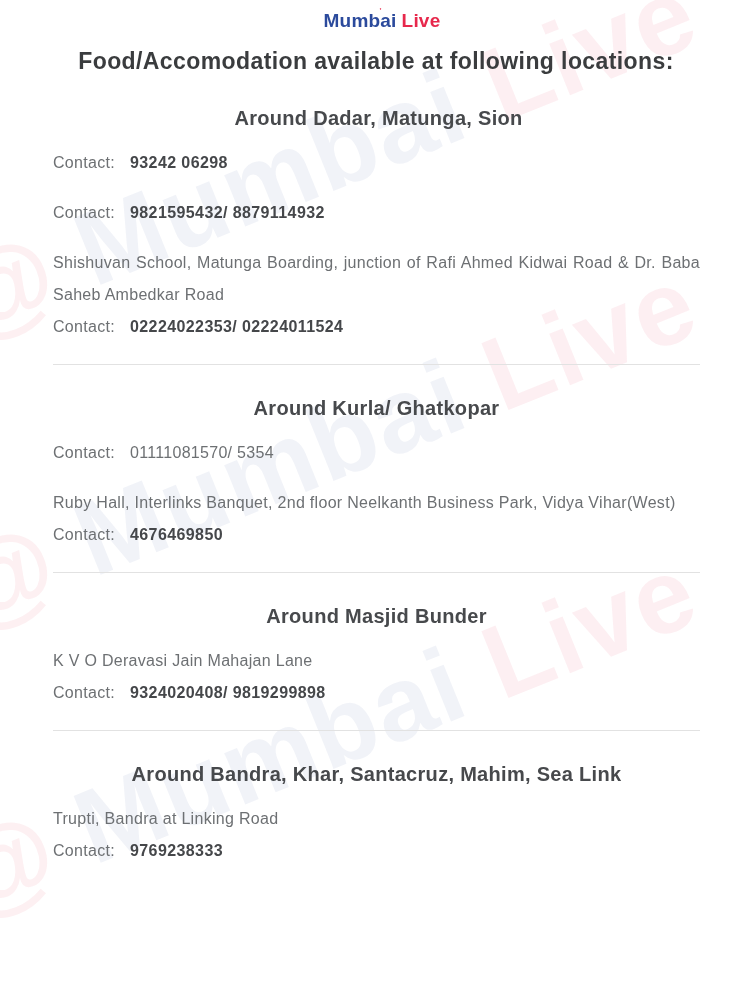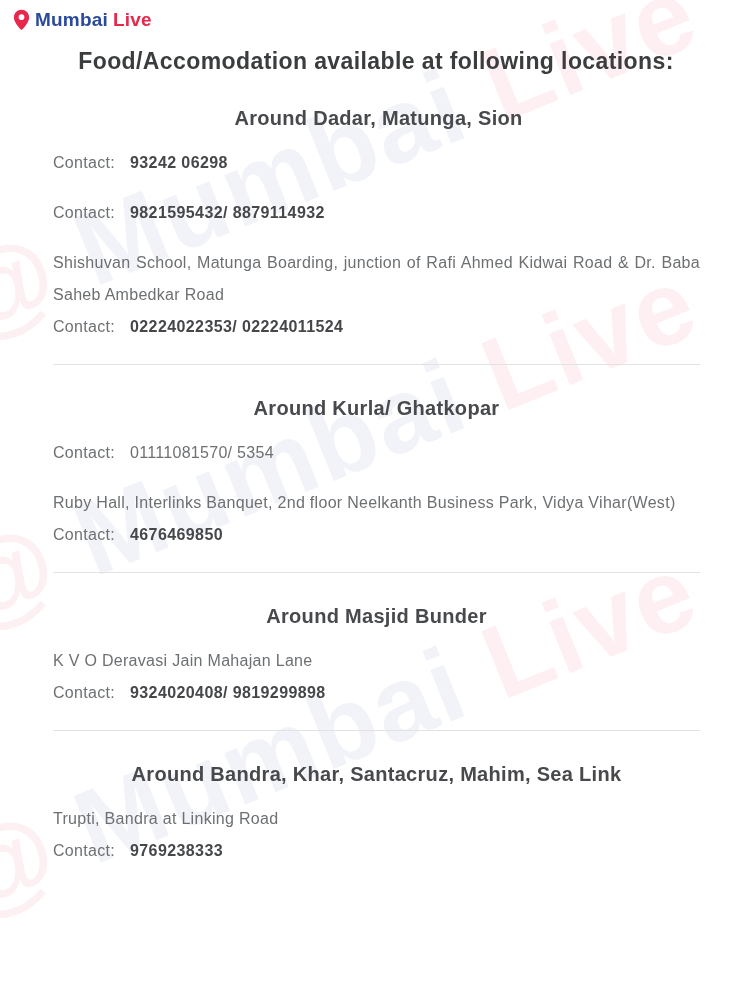--- a/index.html
+++ b/index.html
@@ -37,20 +37,21 @@
   .wm-pink { color: rgba(231, 40, 76, 0.075); }
 
   .content { position: relative; z-index: 1; }
 
   
   .logo-row {
     display: flex;
     align-items: center;
     padding: 8px 0 0 12px;
     height: 24px;
+    flex-direction: column;
   }
   .pin-icon { width: 19px; height: 22px; margin-right: 4px; }
   .logo-text { font-size: 19px; font-weight: 600; letter-spacing: 0.2px; }
   .logo-mumbai { color: #2b4a9c; }
   .logo-live { color: #e7284c; margin-left: 5px; }
 
   
   .title {
     margin: 16px 30px 0 30px;
     text-align: center;

